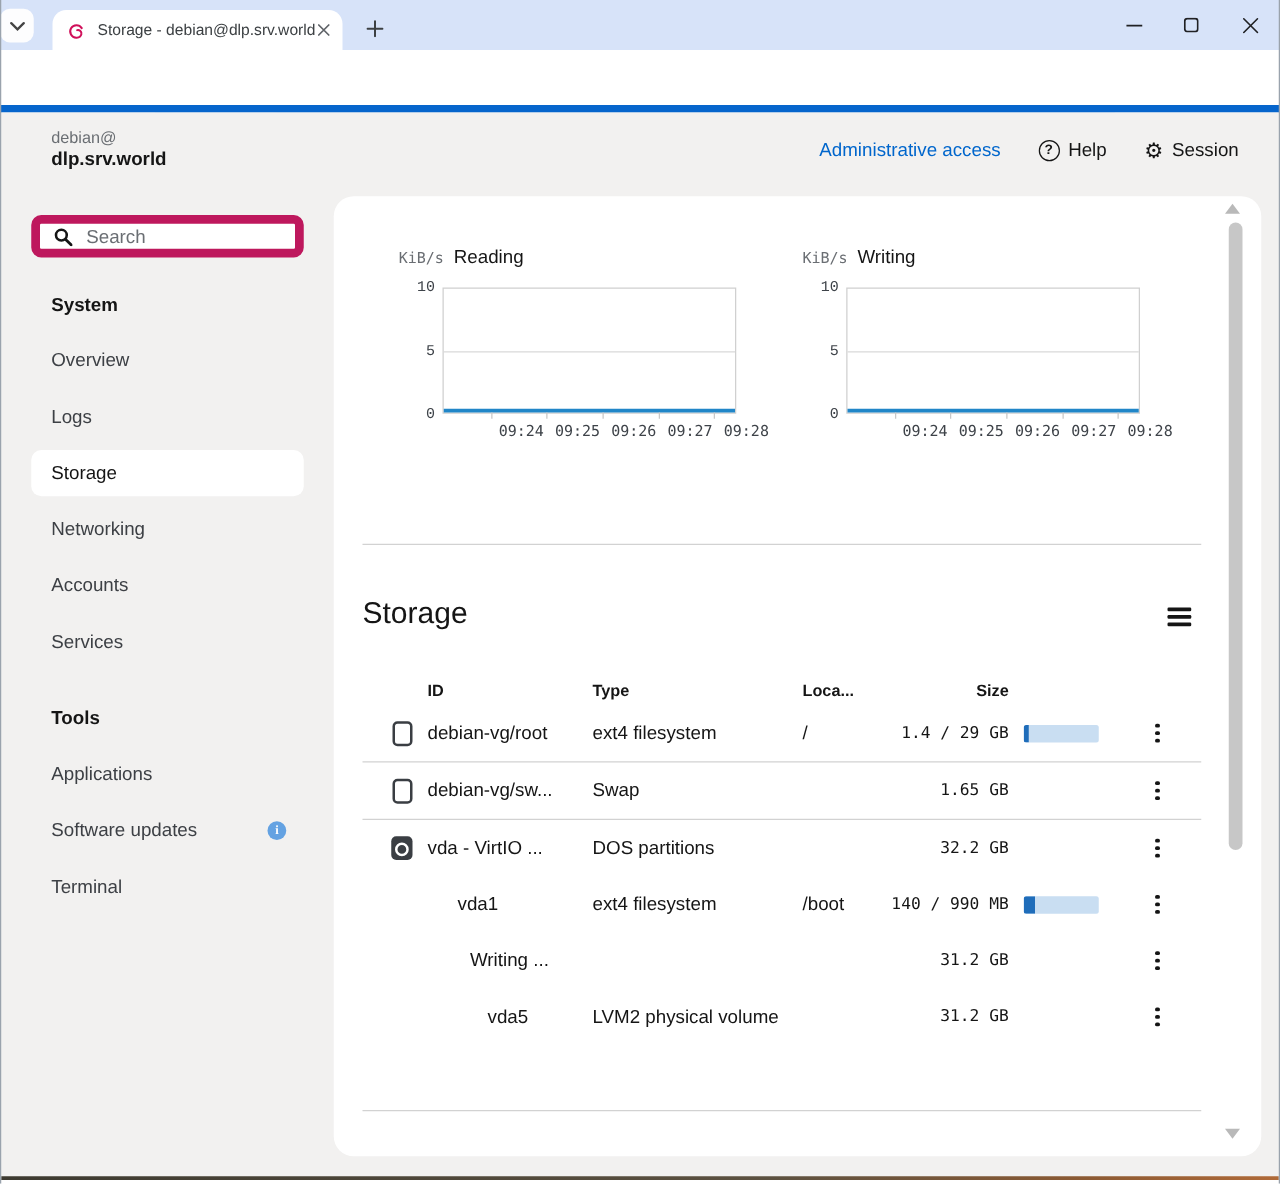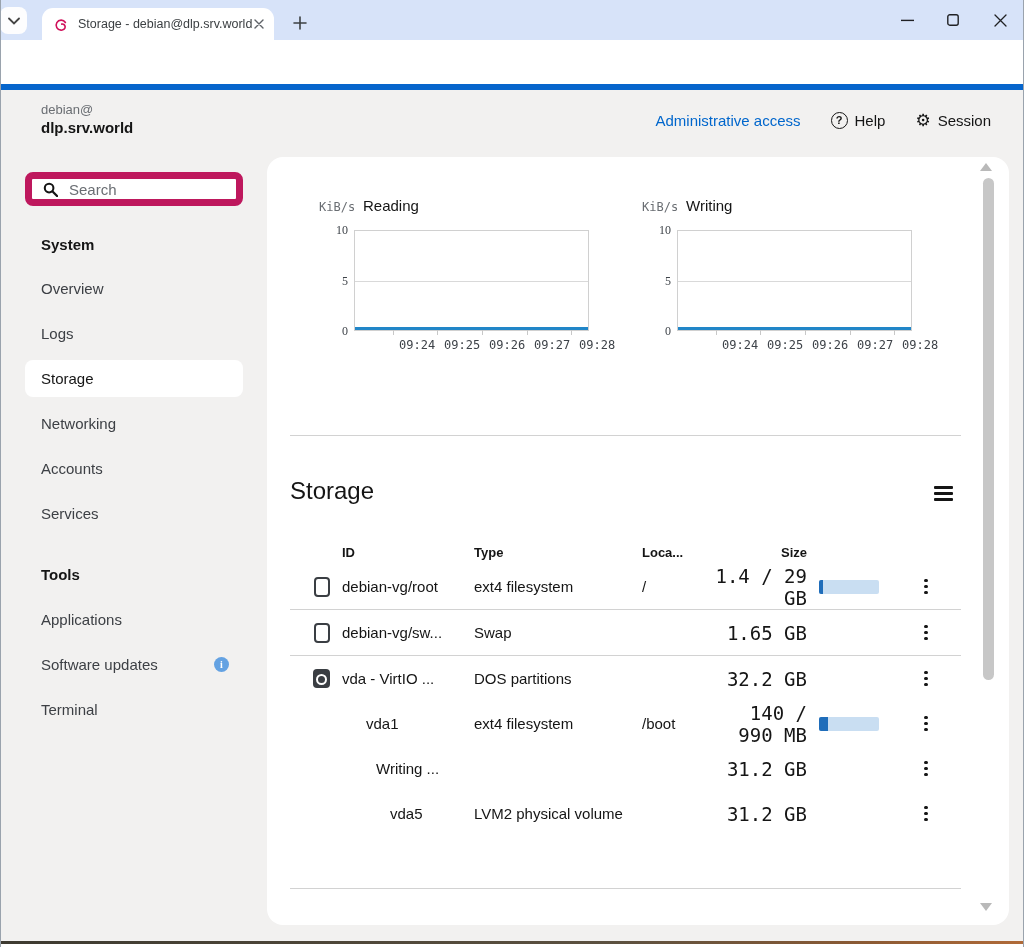--- a/index.html
+++ b/index.html
@@ -56,42 +56,42 @@
       font-family:"Liberation Serif",serif;}
   
   .panel{position:absolute;left:266px;top:67px;width:742px;height:768px;background:#fff;border-radius:16px;}
   
   .chart{position:absolute;top:40px;width:275px;height:175px;}
   .chart-head{display:flex;align-items:baseline;height:20px;}
   .chart-unit{width:35px;font-size:13px;color:#6a6e73;font-family:"DejaVu Sans Mono",monospace;font-size:12px;}
   .chart-title{margin-left:9px;font-size:15px;color:#151515;}
   .plotwrap{position:absolute;top:33px;left:0;right:0;}
   .ylabs{position:absolute;left:0;top:0;width:29px;height:101px;}
-  .ytick{position:absolute;right:0;transform:translateY(-50%);font-family:Liberation Serif, serif;
+  .ytick{position:absolute;right:0;transform:translateY(-50%);font-family:Liberation Mono, monospace;
       font-size:12px;color:#3e4349;}
   .plot{position:absolute;left:35px;top:0;width:235px;height:101px;border:1px solid #d0d0d0;box-sizing:border-box;background:#fff;}
   .gridline{position:absolute;left:0;right:0;top:50%;height:1px;background:#d9d9d9;}
   .flatline{position:absolute;left:0;right:0;bottom:0;height:3px;}
   .tickmark{position:absolute;bottom:-5px;width:1px;height:5px;background:#c8c8c8;}
   .xlabs{position:absolute;left:35px;top:108px;width:235px;height:16px;}
   .xtick{position:absolute;top:0;transform:translateX(-50%);font-family:"DejaVu Sans Mono",monospace;
       font-size:12px;color:#3e4349;white-space:nowrap;margin-left:25px;}
   .panel-divider{position:absolute;top:278px;left:23px;right:48px;border-top:1px solid #d2d2d2;}
   .bottom-divider{position:absolute;top:731px;left:23px;right:48px;border-top:1px solid #d2d2d2;}
   
   .card-title{position:absolute;left:23px;top:320px;font-size:24px;font-weight:400;color:#151515;}
   .hamburger{position:absolute;left:667px;top:329px;width:19px;height:15px;display:flex;flex-direction:column;
       justify-content:space-between;cursor:pointer;}
   .hamburger div{height:2.6px;background:#151515;border-radius:1px;}
   .stable{position:absolute;left:23px;top:383px;width:671px;}
   .thead,.trow{display:grid;grid-template-columns:52px 132px 168px 65px 100px 84px auto;align-items:center;}
   .thead{height:24px;font-size:13px;font-weight:bold;color:#151515;}
   .trow{height:45px;font-size:15px;color:#151515;}
   .trow.divider{border-bottom:1px solid #d2d2d2;}
-  .c-size{text-align:right;font-family:"DejaVu Sans Mono",monospace;font-size:19px;}
+  .c-size{text-align:right;font-family:"DejaVu Sans Mono",monospace;font-size:13px;}
   .thead .c-size{font-family:"Liberation Sans",sans-serif;font-size:13px;}
   .vol-icon{width:12px;height:16px;border:2.6px solid #3a3e43;border-radius:4px;margin-left:24px;}
   .drive-icon{width:17px;height:19px;background:#3a3e43;border-radius:4px;margin-left:23px;position:relative;}
   .drive-icon div{position:absolute;left:3px;top:5px;width:7px;height:7px;border:2px solid #fff;border-radius:50%;}
   .usebar{margin-left:12px;width:60px;height:14px;background:#c9def2;border-radius:2px;overflow:hidden;}
   .usebar div{height:100%;background:#1f6dba;}
   .kebab{justify-self:center;display:flex;flex-direction:column;gap:2.5px;cursor:pointer;padding:4px 8px;}
   .kebab span{width:3.2px;height:3.2px;border-radius:50%;background:#151515;}
   
   .sb-up{position:absolute;right:17px;top:6px;width:0;height:0;border-left:6px solid transparent;

